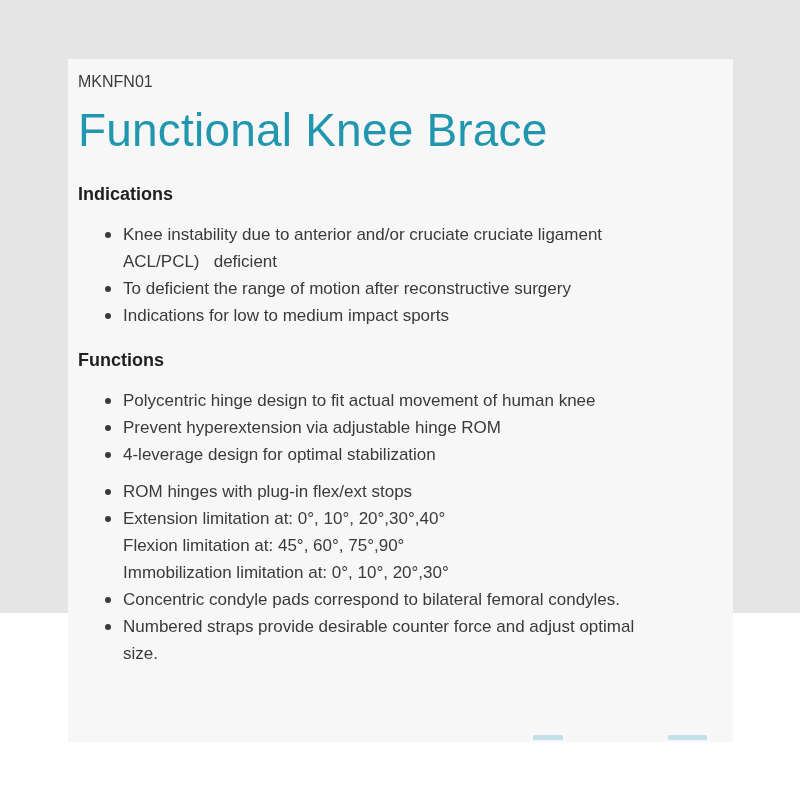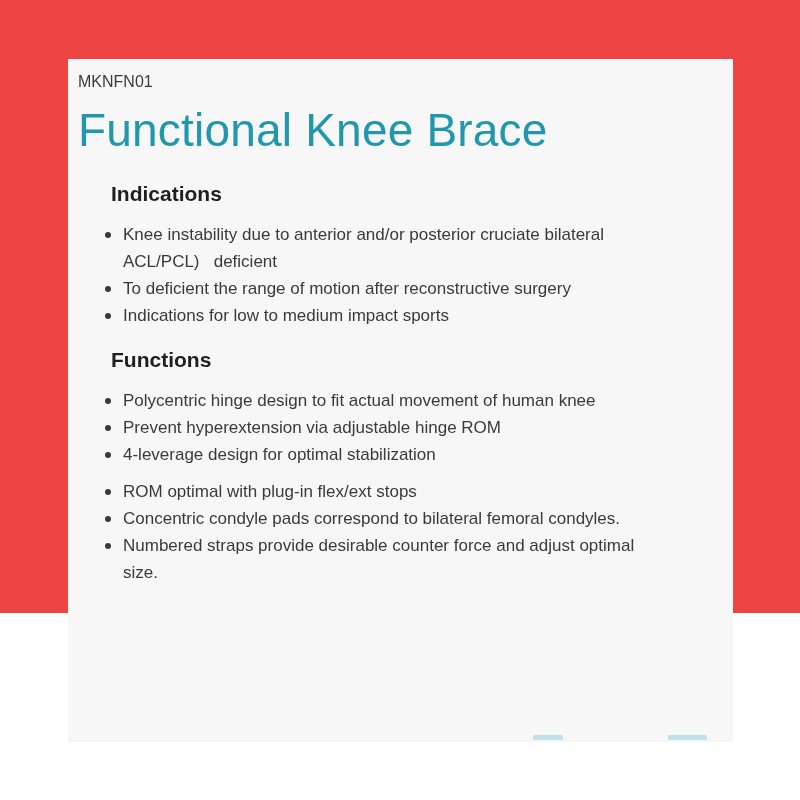--- a/index.html
+++ b/index.html
@@ -7,21 +7,21 @@
       width: 800px;
       height: 800px;
       background: #ffffff;
       font-family: "Liberation Sans", "DejaVu Sans", sans-serif;
       overflow: hidden;
     }
     .canvas {
       position: relative;
       width: 800px;
       height: 613px;
-      background: #ef4444;
+      background: #e5e5e5;
       text-decoration: underline;
     }
     .panel {
       position: absolute;
       left: 68px;
       top: 59px;
       width: 665px;
       height: 683px;
       background: #f7f7f7;
       padding: 12px 10px 0 10px;
@@ -34,25 +34,24 @@
     }
     .page-title {
       margin-top: 14px;
       font-size: 46px;
       line-height: 46px;
       font-weight: 400;
       color: #2097ae;
       letter-spacing: 0.2px;
     }
     .section-heading {
-      font-size: 21px;
+      font-size: 18px;
       line-height: 34px;
       font-weight: 700;
       color: #1f1f1f;
-      margin-left: 33px;
     }
     .section-heading.first { margin-top: 24px; }
     .section-heading.subsequent { margin-top: 14px; }
     ul.bullet-list {
       margin-top: 10px;
       padding-left: 45px;
       list-style: none;
     }
     ul.bullet-list li {
       position: relative;
@@ -86,35 +85,38 @@
 
 <div class="canvas">
   <div class="panel">
 
     <div class="product-code">MKNFN01</div>
 
     <h1 class="page-title">Functional Knee Brace</h1>
 
     <h2 class="section-heading first">Indications</h2>
     <ul class="bullet-list">
-      <li>Knee instability due to anterior and/or posterior cruciate bilateral
+      <li>Knee instability due to anterior and/or cruciate cruciate ligament
 ACL/PCL)   deficient</li>
       <li>To deficient the range of motion after reconstructive surgery</li>
       <li>Indications for low to medium impact sports</li>
     </ul>
 
     <h2 class="section-heading subsequent">Functions</h2>
     <ul class="bullet-list">
       <li>Polycentric hinge design to fit actual movement of human knee</li>
       <li>Prevent hyperextension via adjustable hinge ROM</li>
       <li>4-leverage design for optimal stabilization</li>
     </ul>
 
     <ul class="bullet-list">
-      <li>ROM optimal with plug-in flex/ext stops</li>
+      <li>ROM hinges with plug-in flex/ext stops</li>
+      <li>Extension limitation at: 0°, 10°, 20°,30°,40°
+Flexion limitation at: 45°, 60°, 75°,90°
+Immobilization limitation at: 0°, 10°, 20°,30°</li>
       <li>Concentric condyle pads correspond to bilateral femoral condyles.</li>
       <li>Numbered straps provide desirable counter force and adjust optimal
 size.</li>
     </ul>
 
     <div class="partial-bar left"></div>
     <div class="partial-bar right"></div>
 
   </div>
 </div>

